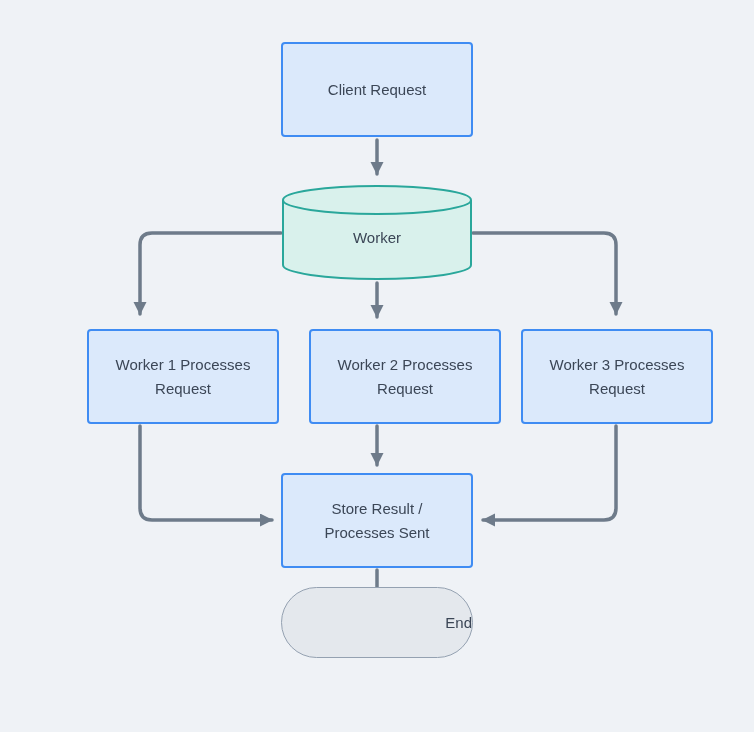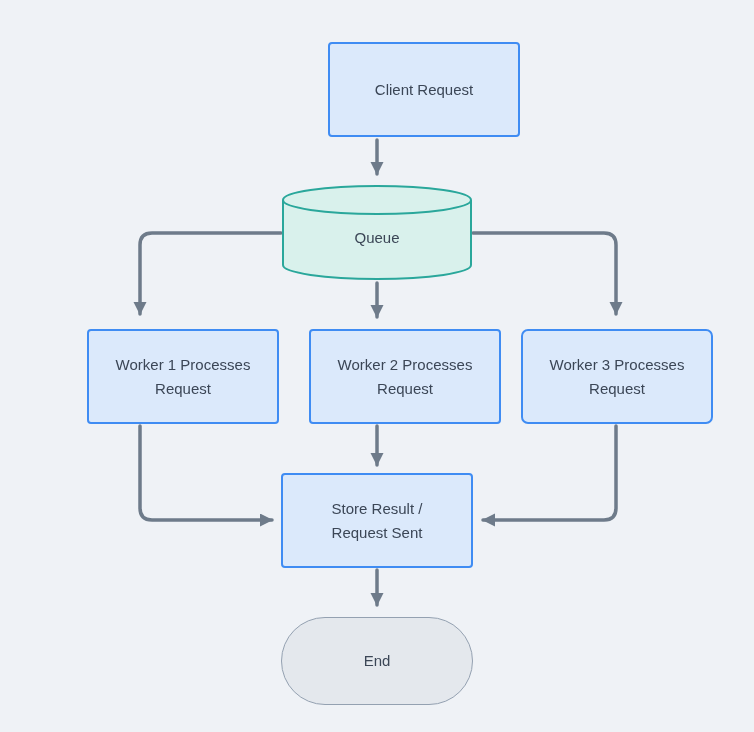--- a/index.html
+++ b/index.html
@@ -42,39 +42,40 @@
     line-height:24px;
     white-space:pre-line;
     box-sizing:border-box;
   }
   .rect-node{
     background:var(--node-blue-fill);
     border:2px solid var(--node-blue-border);
     border-radius:4px;
     width:192px;height:95px;
   }
-  .node-client{left:281px;top:42px;margin-left:47px;}
+  .node-client{left:281px;top:42px;}
   .node-worker1{left:42px;top:329px;margin-left:45px;}
   .node-worker2{left:281px;top:329px;margin-left:28px;}
-  .node-worker3{left:521px;top:329px;border-radius:7px;}
+  .node-worker3{left:521px;top:329px;}
   .node-store{left:281px;top:473px;}
   .node-queue{
     left:281px;top:184px;width:192px;height:97px;
     background:transparent;border:none;
     padding-top:10px;
   }
   .node-queue svg{position:absolute;left:0;top:0;width:192px;height:97px;}
   .node-queue .label{position:relative;z-index:1;}
   .cyl-body{fill:var(--queue-fill);stroke:var(--queue-border);stroke-width:2;}
   .cyl-top{fill:var(--queue-fill);stroke:var(--queue-border);stroke-width:2;}
   .node-end{
-    left:281px;top:617px;width:192px;height:88px;
+    left:281px;top:587px;width:192px;height:71px;
     background:var(--end-fill);
     border:1.5px solid var(--end-border);
     border-radius:46.5px;
+    justify-content:flex-end;
   }
 </style>
 </head>
 <body>
 
 <div class="canvas">
 
   <svg class="edges" viewBox="0 0 754 732">
     <defs>
       <marker id="arrow" markerUnits="userSpaceOnUse" markerWidth="15" markerHeight="14" refX="12" refY="6.5" orient="auto">
@@ -93,40 +94,40 @@
 
   <div class="node rect-node node-client">
     <span class="label">Client Request</span>
   </div>
 
   <div class="node node-queue">
     <svg viewBox="0 0 192 97">
       <path class="cyl-body" d="M2,16 V81 A94,14 0 0 0 190,81 V16"></path>
       <ellipse class="cyl-top" cx="96" cy="16" rx="94" ry="14"></ellipse>
     </svg>
-    <span class="label">Queue</span>
+    <span class="label">Worker</span>
   </div>
 
   <div class="node rect-node node-worker1">
     <span class="label">Worker 1 Processes
 Request</span>
   </div>
 
   <div class="node rect-node node-worker2">
     <span class="label">Worker 2 Processes
 Request</span>
   </div>
 
   <div class="node rect-node node-worker3">
     <span class="label">Worker 3 Processes
 Request</span>
   </div>
 
   <div class="node rect-node node-store">
     <span class="label">Store Result /
-Request Sent</span>
+Processes Sent</span>
   </div>
 
   <div class="node node-end">
     <span class="label">End</span>
   </div>
 
 </div>
 
 </body></html>

